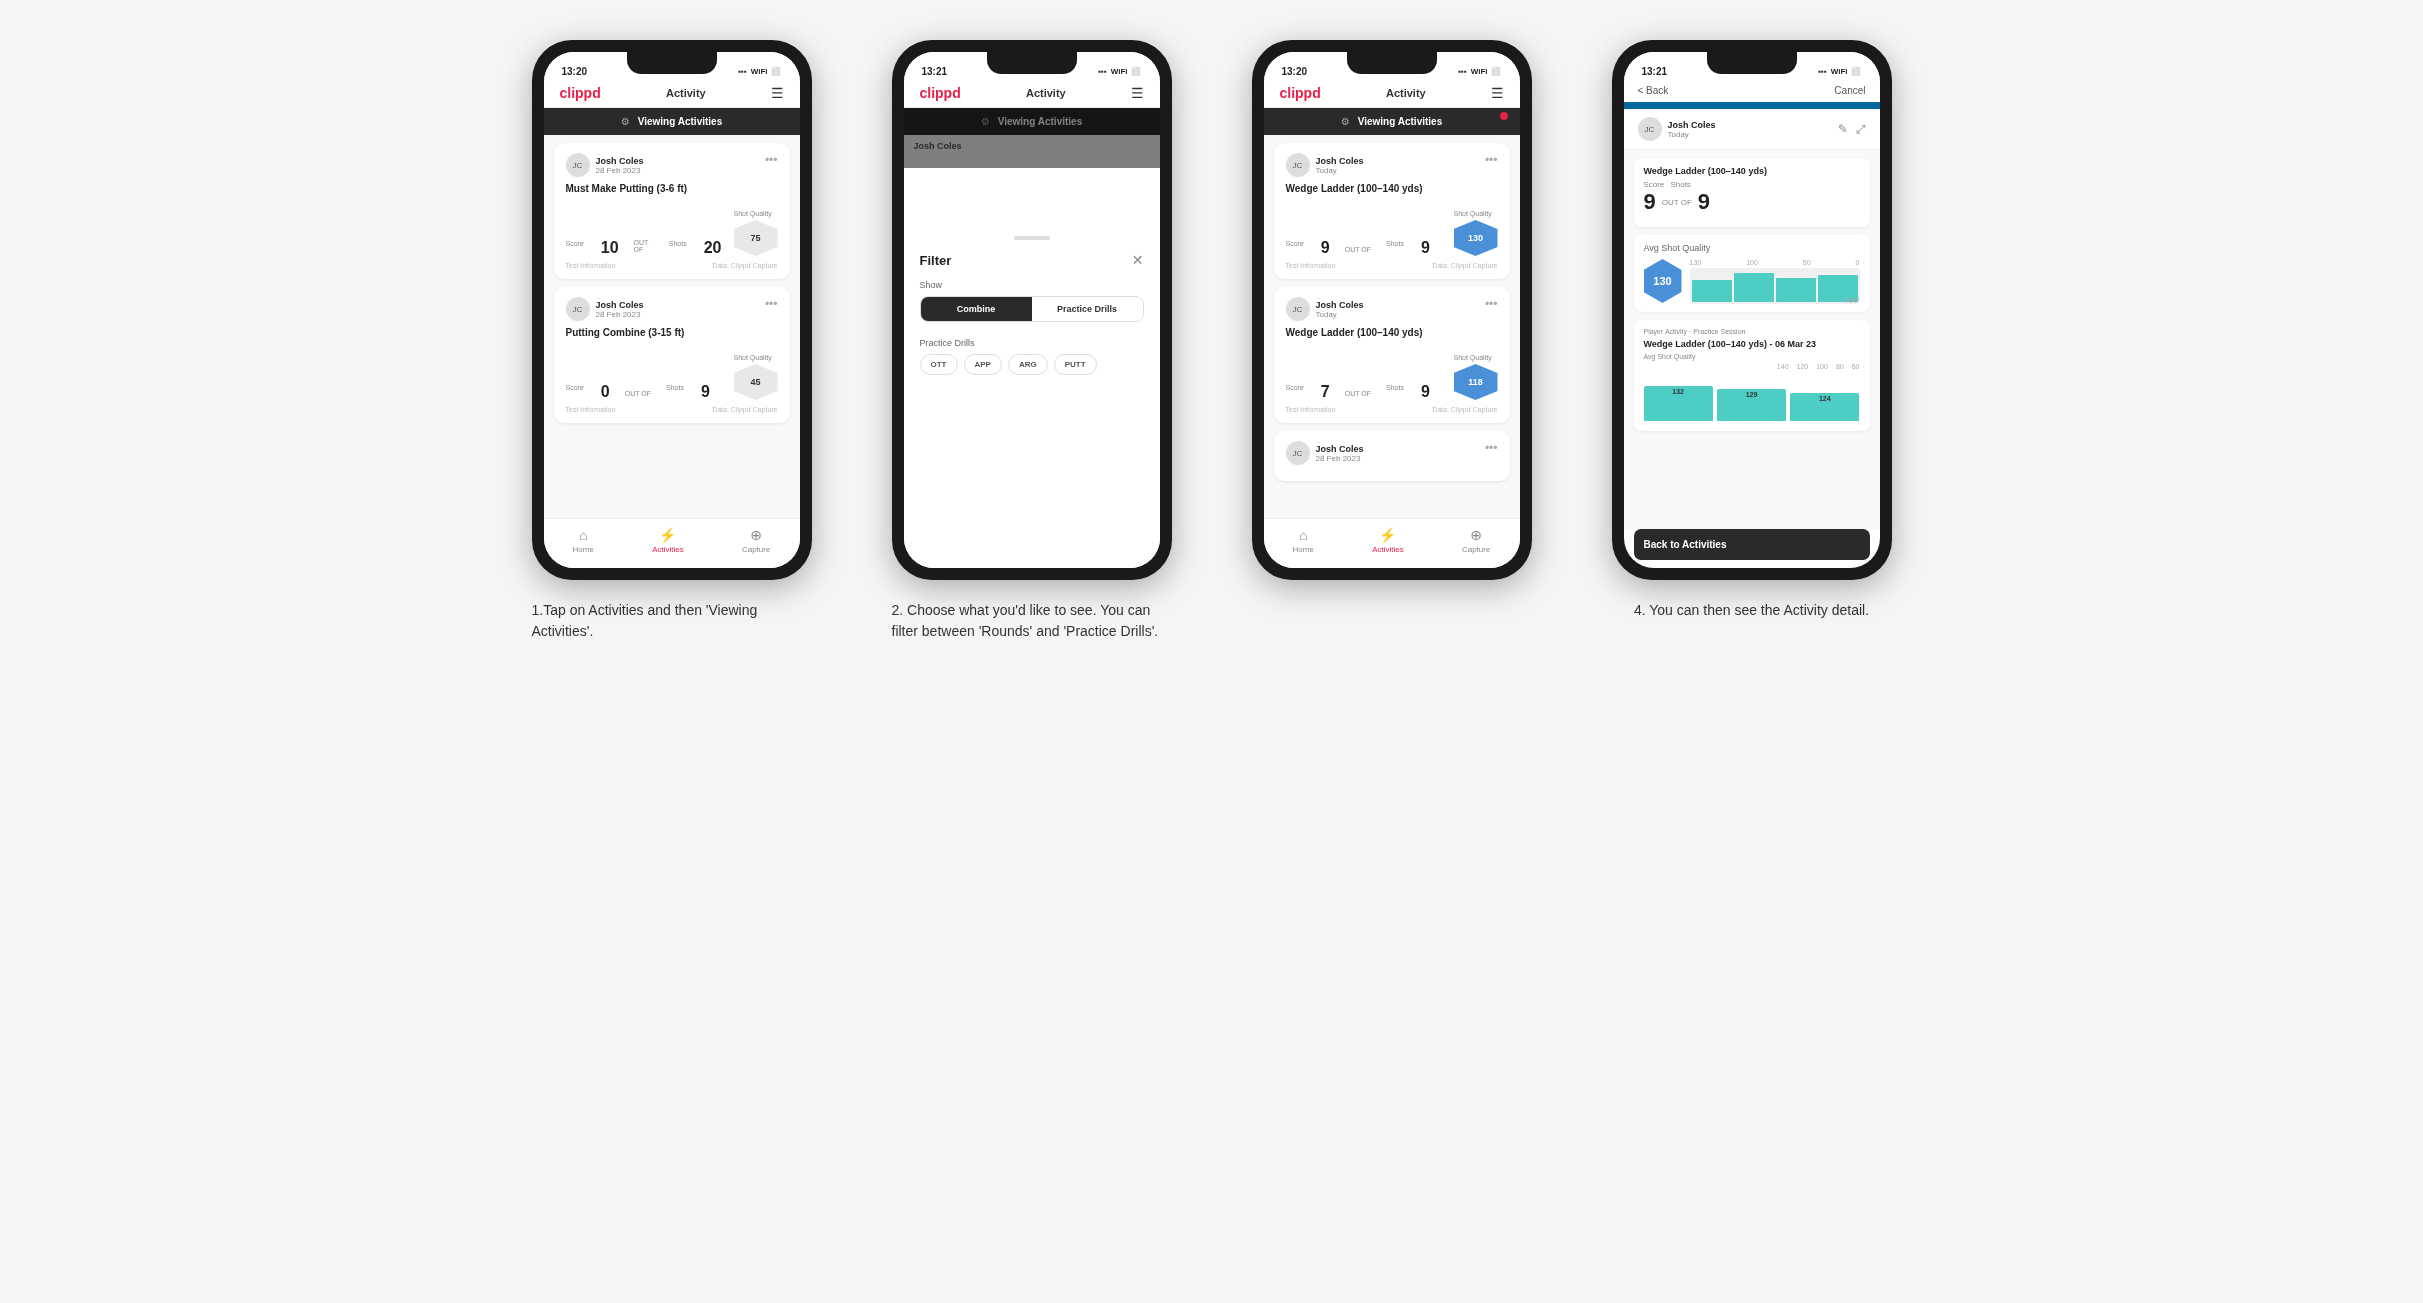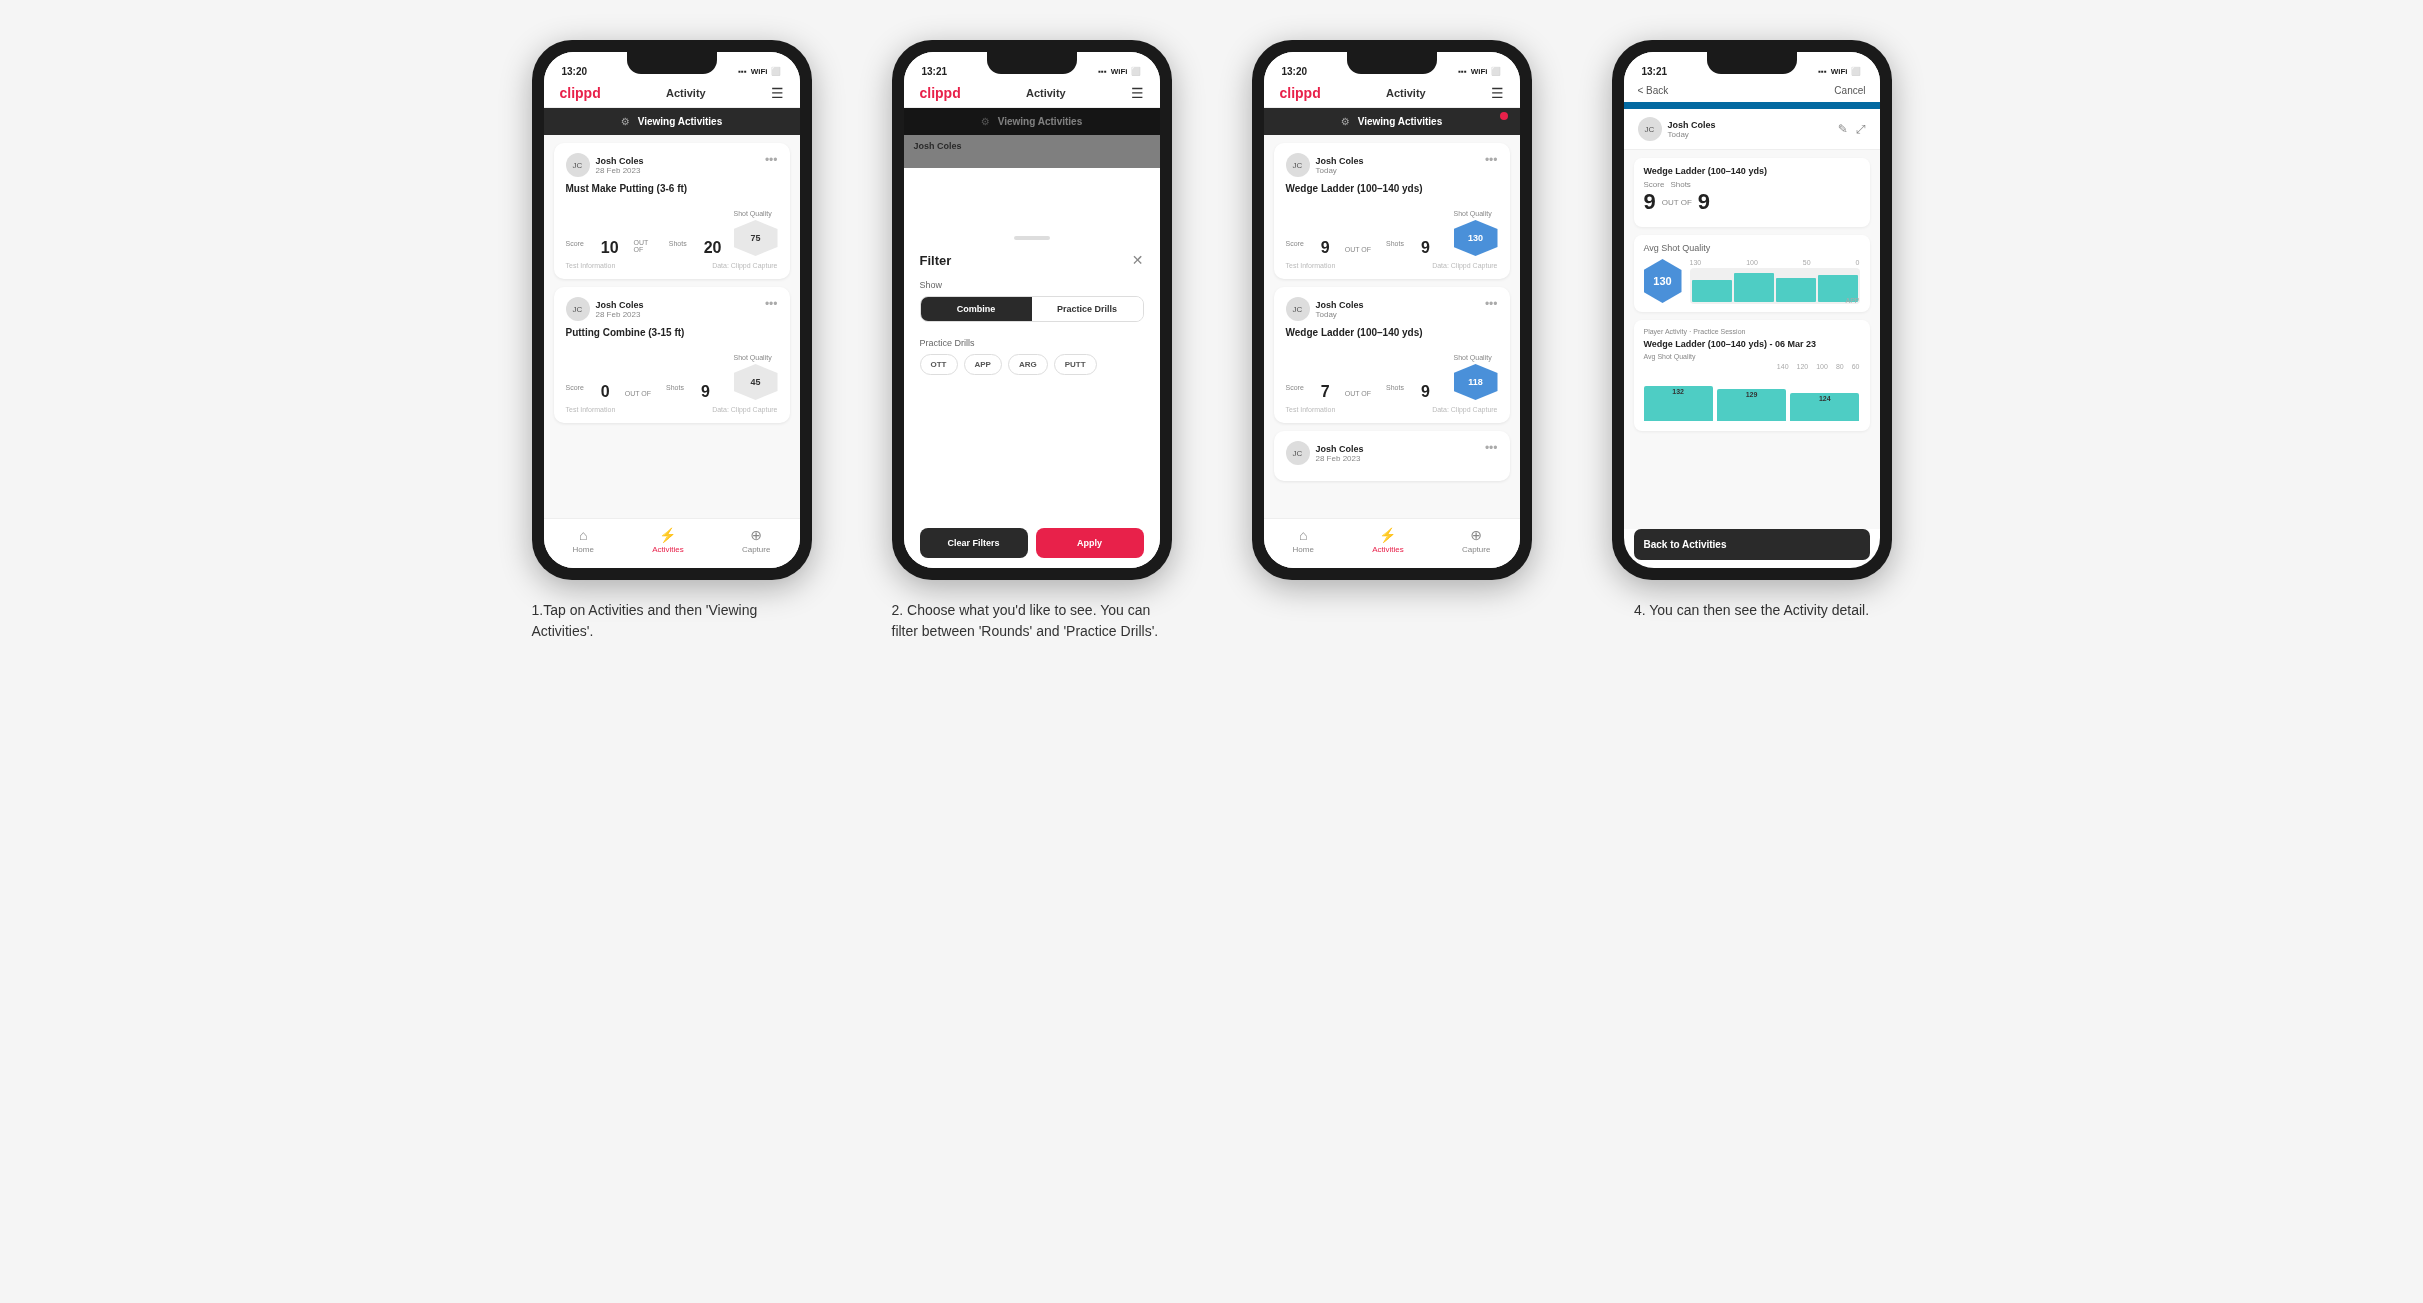--- a/index.html
+++ b/index.html
@@ -541,24 +541,20 @@
             <div class="filter-section">
               <div class="filter-section-label">Practice Drills</div>
               <div class="pill-group">
                 <span class="pill">OTT</span>
                 <span class="pill">APP</span>
                 <span class="pill">ARG</span>
                 <span class="pill">PUTT</span>
               </div>
             </div>
             <div style="flex:1"></div>
-            <div class="filter-footer">
-              <button class="btn-clear">Clear Filters</button>
-              <button class="btn-apply">Apply</button>
-            </div>
           </div>
         </div>
       </div>
     </div>
     <p class="caption-text">2. Choose what you'd like to see. You can filter between 'Rounds' and 'Practice Drills'.</p>
   </div>
 
   <div class="phone-column">
     <div class="phone-frame">
       <div class="phone-notch"></div>

